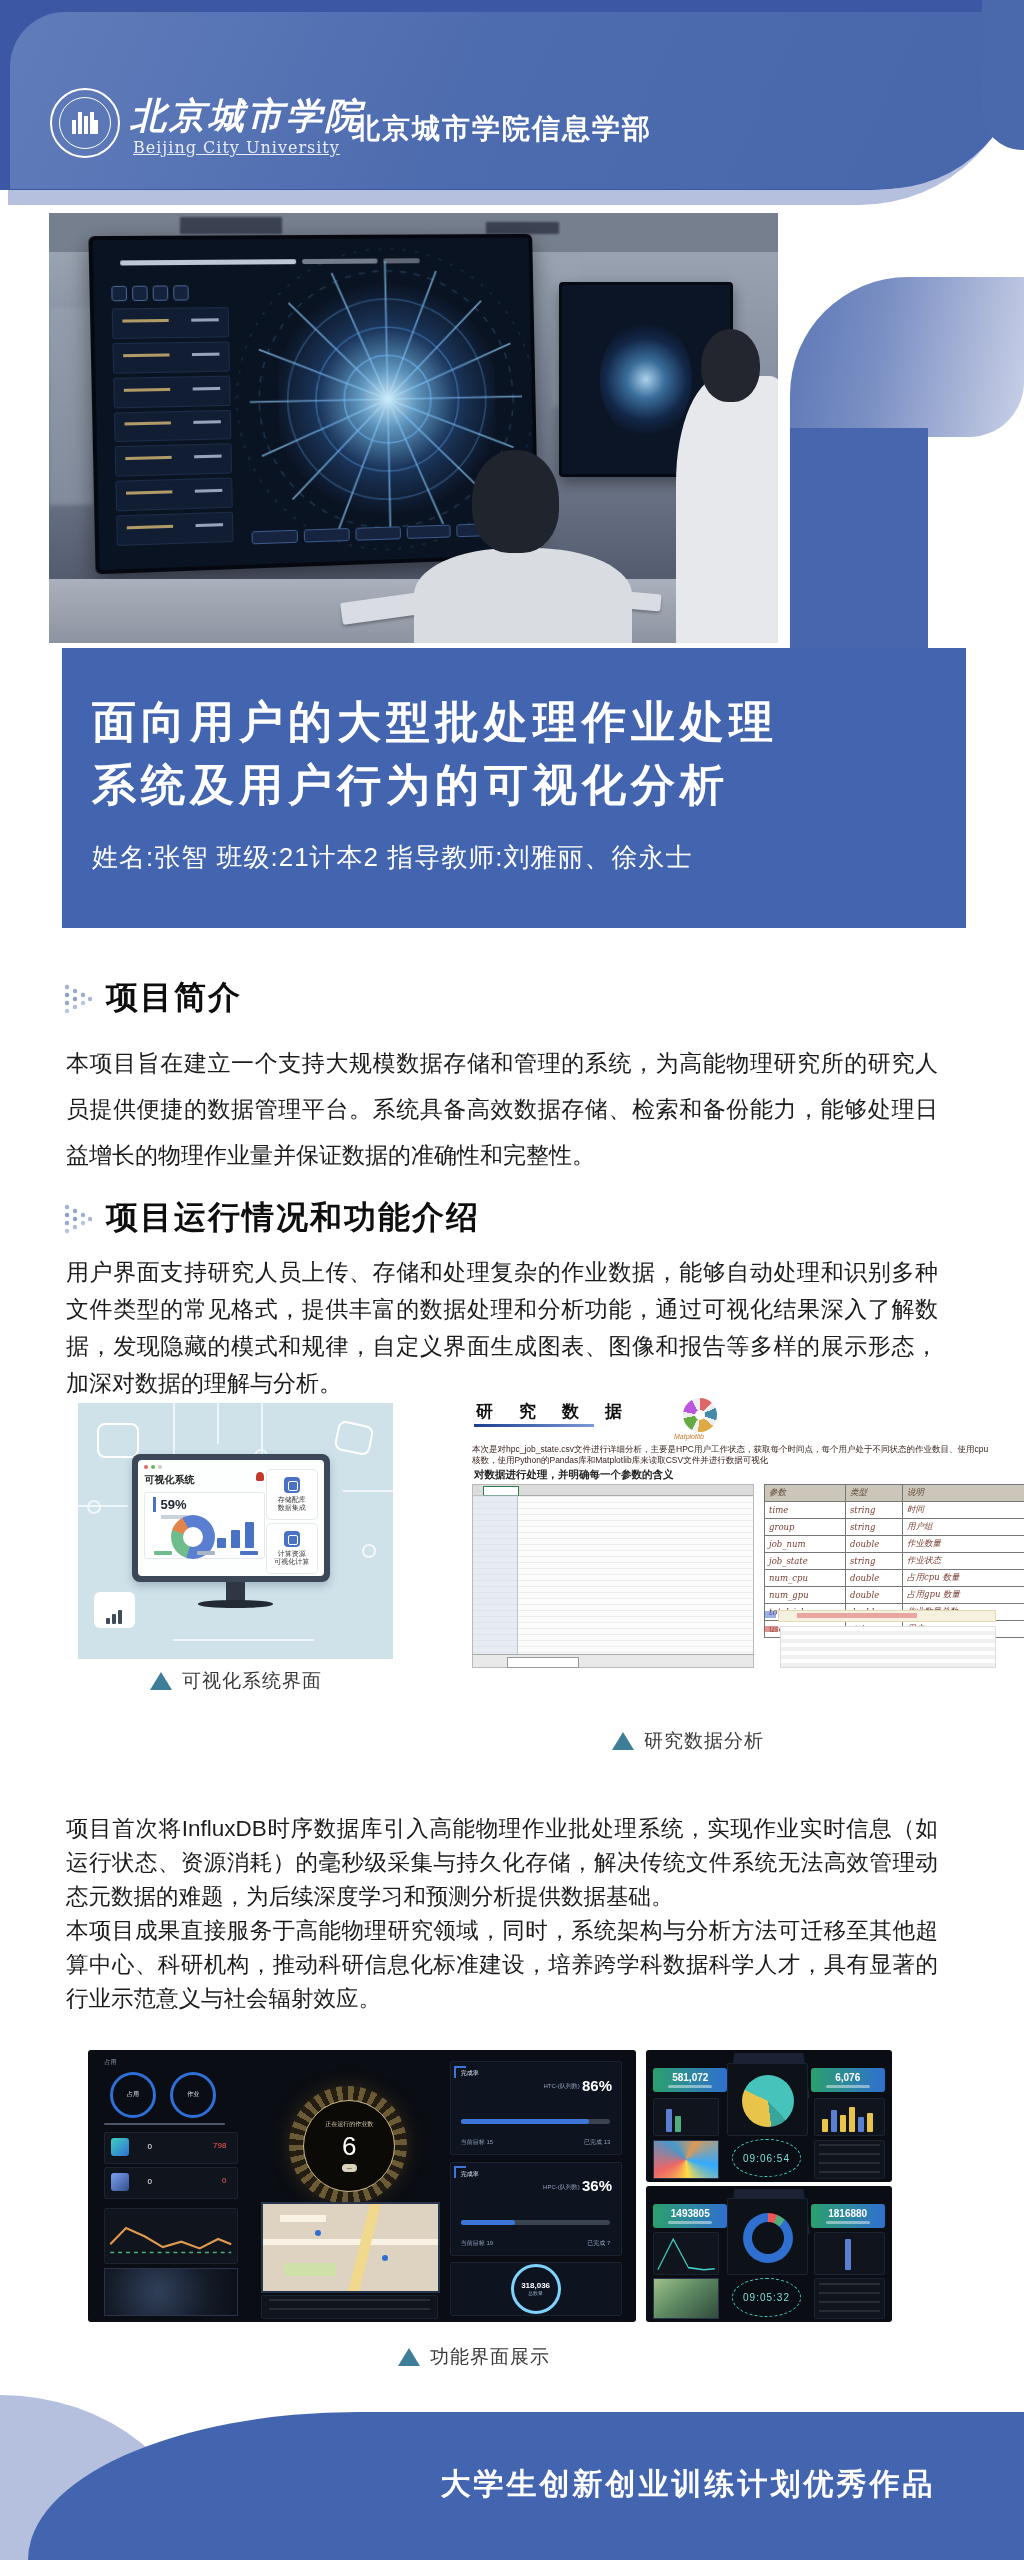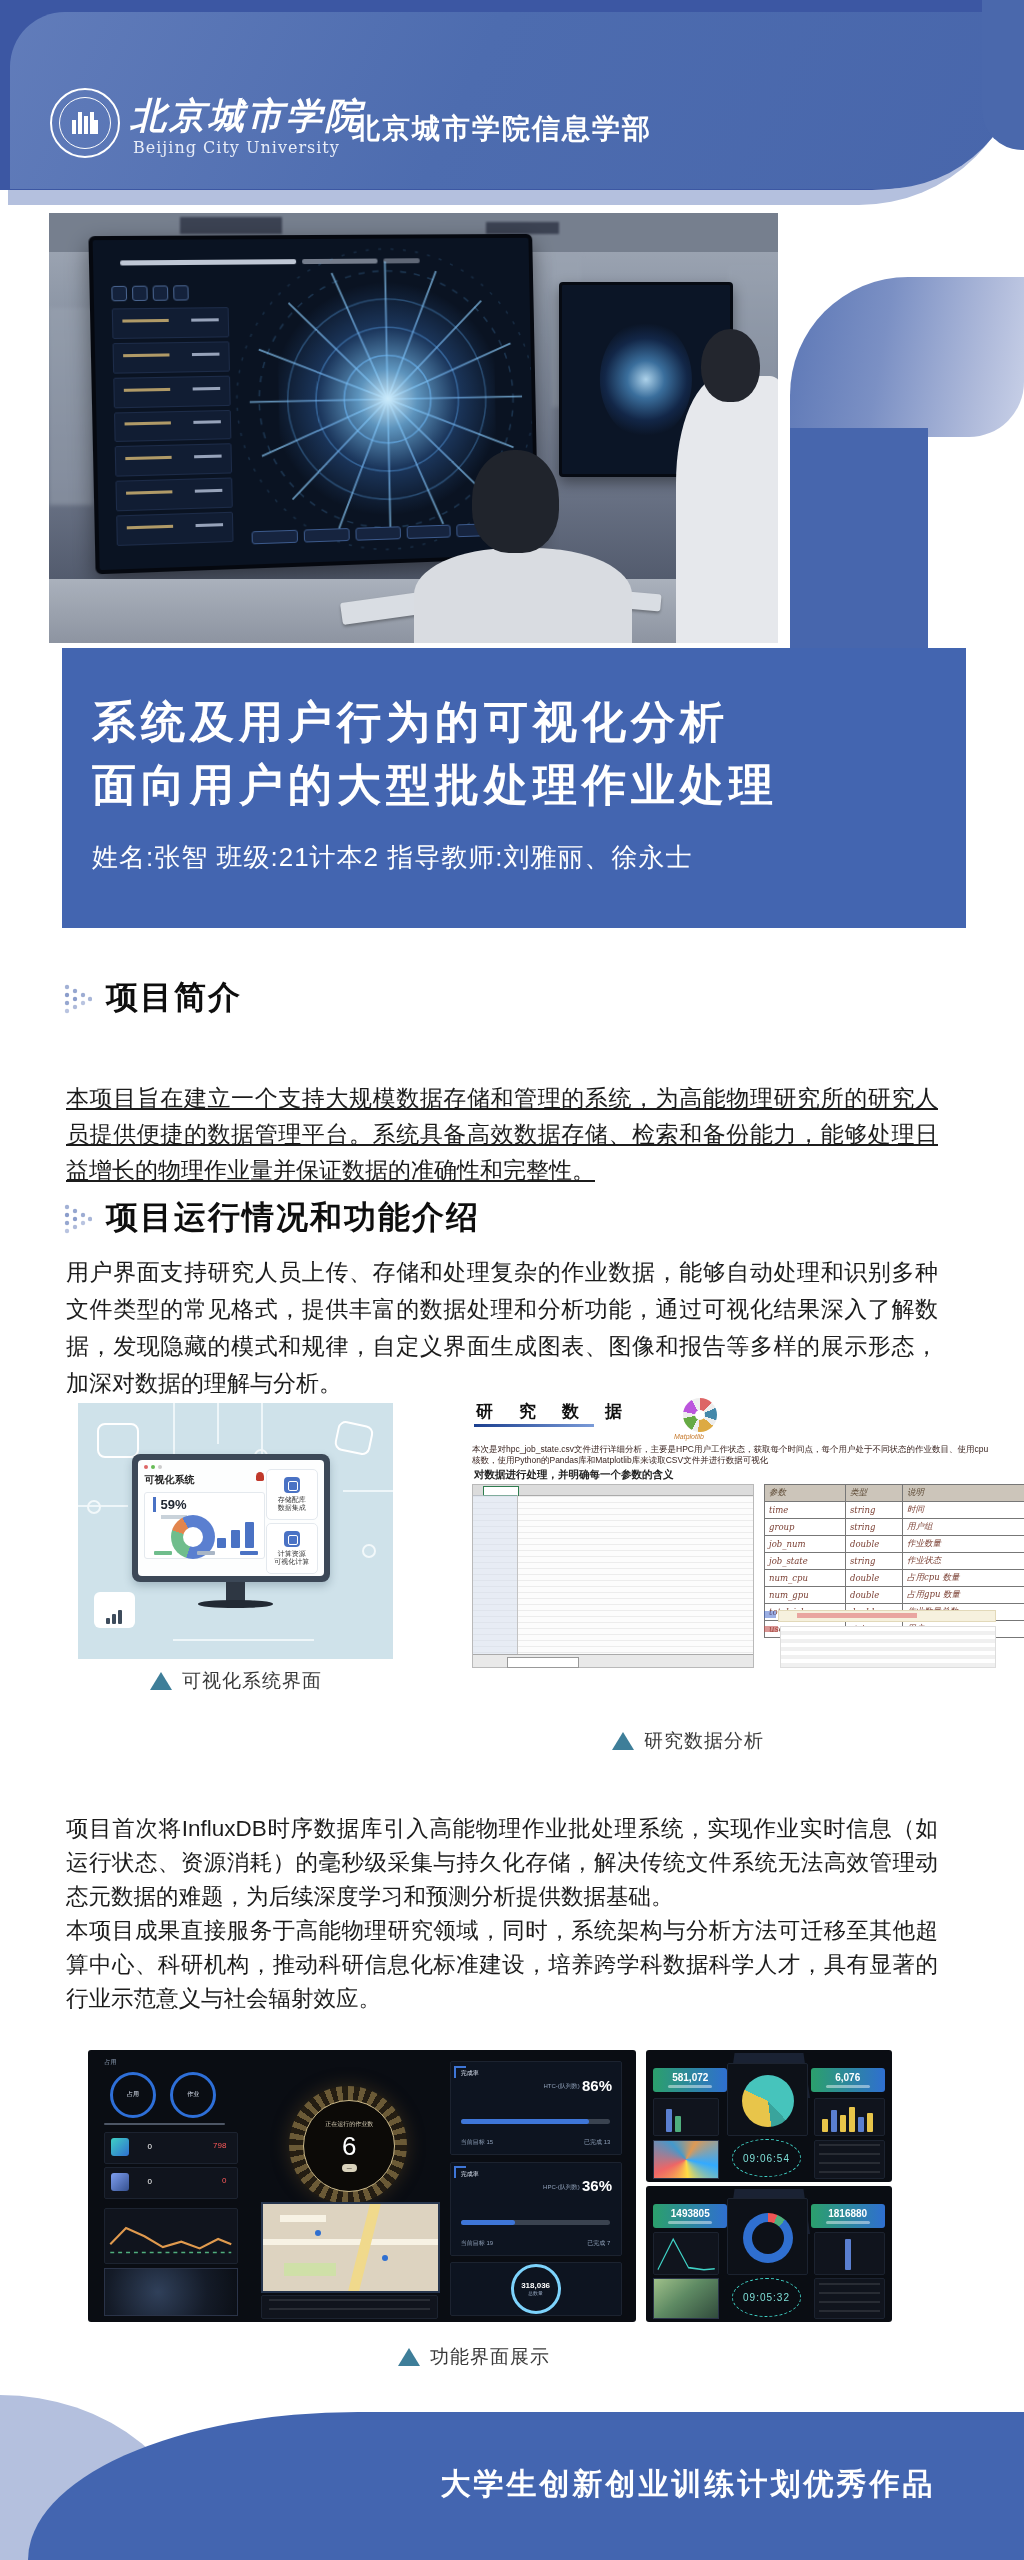--- a/index.html
+++ b/index.html
@@ -19,21 +19,21 @@
   .seal-in{width:50px;height:50px;border:1px solid #fff;border-radius:50%;position:relative;overflow:hidden;}
   .seal-bld{position:absolute;left:12px;top:14px;width:26px;height:22px;
             background:linear-gradient(#fff,#fff) 0 100%/4px 14px no-repeat,
                        linear-gradient(#fff,#fff) 6px 100%/4px 22px no-repeat,
                        linear-gradient(#fff,#fff) 12px 100%/4px 18px no-repeat,
                        linear-gradient(#fff,#fff) 18px 100%/4px 22px no-repeat,
                        linear-gradient(#fff,#fff) 100% 100%/4px 14px no-repeat;}
   .uni-cn{position:absolute;left:130px;top:92px;color:#fff;font-family:"DejaVu Serif","Liberation Serif",serif;
           font-style:italic;font-weight:bold;font-size:36px;letter-spacing:3px;white-space:nowrap;}
   .uni-en{position:absolute;left:133px;top:138px;color:#e8edf8;font-family:"DejaVu Serif","Liberation Serif",serif;
-          font-size:16px;letter-spacing:1px;white-space:nowrap;}
+          font-size:16px;letter-spacing:1px;white-space:nowrap;text-decoration:underline;}
   .dept{position:absolute;left:352px;top:110px;color:#fff;font-weight:bold;font-size:28px;letter-spacing:2px;white-space:nowrap;}
 
   
   .blob{position:absolute;left:790px;top:277px;width:234px;height:160px;
         background:linear-gradient(100deg,#5c77b6 0%,#7b90c4 40%,#b0bbdb 80%,#c9d1e8 100%);
         border-top-left-radius:118px;border-bottom-right-radius:55px;}
   .blob-col{position:absolute;left:790px;top:428px;width:138px;height:222px;background:#4766ad;}
 
   
   .photo{position:absolute;left:49px;top:213px;width:729px;height:430px;overflow:hidden;
@@ -290,22 +290,22 @@
     <div class="kbd" style="left:40%;bottom:6%;width:14%;height:5%;transform:rotate(-8deg);"></div>
     <div class="kbd" style="left:73%;bottom:8%;width:11%;height:4%;transform:rotate(5deg);"></div>
     <div class="p-back-body"></div>
     <div class="p-back-head"></div>
     <div class="p-right-body"></div>
     <div class="p-right-head"></div>
   </div>
 
   <div class="banner">
     <div class="banner-title">
+      <div>面向用户的大型批处理作业处理</div>
       <div>系统及用户行为的可视化分析</div>
-      <div>面向用户的大型批处理作业处理</div>
     </div>
     <div class="banner-meta">姓名:张智 班级:21计本2 指导教师:刘雅丽、徐永士</div>
   </div>
 
   <div class="sec-head" style="top:976px;">
     <svg class="dots-ic" viewBox="0 0 30 38">
       <g fill="#8b9dcb">
         <circle cx="5" cy="8" r="2.2" opacity=".8"></circle>
           <circle cx="5" cy="16" r="2.2"></circle>
           <circle cx="5" cy="24" r="2.2" opacity=".9"></circle>
@@ -313,21 +313,21 @@
         <circle cx="13" cy="12" r="2.2" opacity=".9"></circle>
           <circle cx="13" cy="20" r="2.2"></circle>
           <circle cx="13" cy="28" r="2.2" opacity=".7"></circle>
         <circle cx="21" cy="16" r="2.2" opacity=".85"></circle>
           <circle cx="21" cy="24" r="2.2" opacity=".6"></circle>
         <circle cx="28" cy="20" r="2.2" opacity=".75"></circle>
       </g>
     </svg>
     <span class="ttl">项目简介</span>
   </div>
-  <div class="body-txt" style="top:1080px;line-height:36px;text-decoration:underline;">
+  <div class="body-txt" style="top:1040px;line-height:46px;">
     <p>本项目旨在建立一个支持大规模数据存储和管理的系统，为高能物理研究所的研究人员提供便捷的数据管理平台。系统具备高效数据存储、检索和备份能力，能够处理日益增长的物理作业量并保证数据的准确性和完整性。</p>
   </div>
 
   <div class="sec-head" style="top:1196px;">
     <svg class="dots-ic" viewBox="0 0 30 38">
       <g fill="#8b9dcb">
         <circle cx="5" cy="8" r="2.2" opacity=".8"></circle>
           <circle cx="5" cy="16" r="2.2"></circle>
           <circle cx="5" cy="24" r="2.2" opacity=".9"></circle>
           <circle cx="5" cy="32" r="2.2" opacity=".6"></circle>

